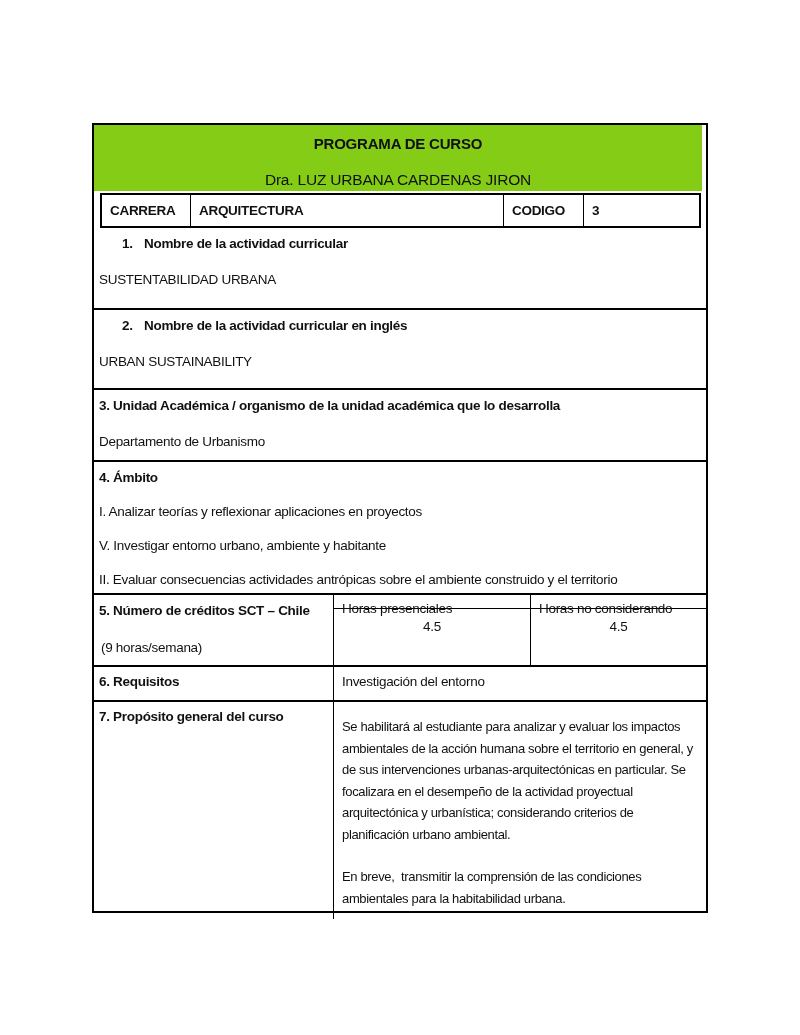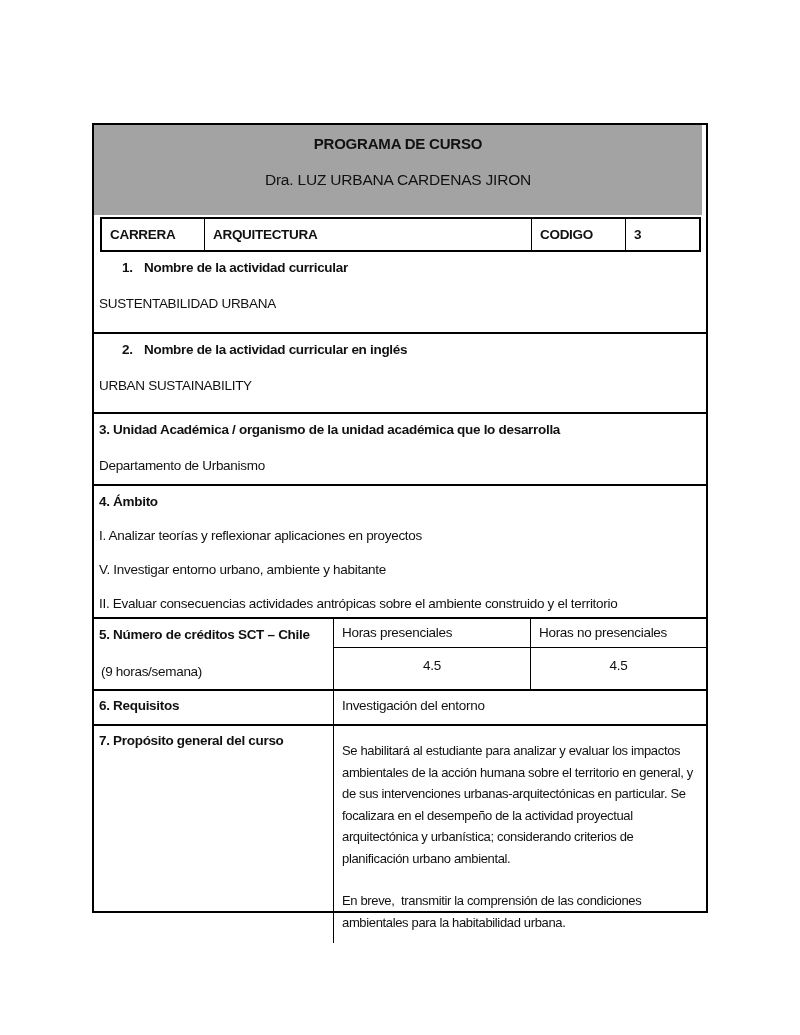--- a/index.html
+++ b/index.html
@@ -6,26 +6,26 @@
   html,body { background:#fff; }
   .page {
     position:relative; width:800px; height:1035px; background:#ffffff;
     font-family:"Liberation Sans", sans-serif; color:#111; overflow:hidden;
   }
   .doc {
     position:absolute; left:92px; top:123px; width:616px; height:790px;
     border:2px solid #000; font-size:13.5px; letter-spacing:-0.3px; line-height:20px;
   }
   
-  .hdr { height:90px; background:#a3a3a3; margin-right:4px; text-align:center; padding-top:9px; }
+  .hdr { height:66px; background:#84cc16; margin-right:4px; text-align:center; padding-top:9px; }
   .hdr-title { font-weight:bold; font-size:15px; letter-spacing:-0.2px; }
   .hdr-sub { margin-top:16px; font-size:15.5px; letter-spacing:-0.2px; }
   
   .info { margin:2px 5px 0 6px; width:601px; height:35px; border:2px solid #000;
-          display:flex; font-weight:bold;gap:14px; }
+          display:flex; font-weight:bold; }
   .info .cell { display:flex; align-items:center; padding-left:8px; overflow:hidden; white-space:nowrap; }
   .info .c1 { width:88px; }
   .info .c2 { width:313px; border-left:1.5px solid #000; }
   .info .c3 { width:80px;  border-left:1.5px solid #000; }
   .info .c4 { flex:1;      border-left:1.5px solid #000; }
   
   .sec { border-top:2px solid #000; }
   .sec.first { border-top:none; }
   .s1 { height:80px; }
   .s2 { height:80px; }
@@ -36,21 +36,21 @@
   .s7 { height:219px; display:flex; }
   .sec-h { font-weight:bold; padding:6px 8px 0 5px; white-space:nowrap; }
   .list-h { font-weight:bold; padding:6px 8px 0 28px; white-space:nowrap; }
   .list-h .num { display:inline-block; width:22px; }
   .content { margin-top:16px; padding-left:5px; white-space:nowrap; }
   .item { margin-top:14px; padding-left:5px; white-space:nowrap; }
   
   .s5-left { width:239px; padding:6px 8px 0 5px; }
   .s5-note { margin-top:17px; padding-left:2px; }
   .s5-right { flex:1; display:flex; flex-direction:column; border-left:1.5px solid #000; }
-  .s5-hrow { height:29px; display:flex; border-bottom:1.5px solid #000; }
+  .s5-hrow { height:14px; display:flex; border-bottom:1.5px solid #000; }
   .s5-vrow { flex:1; display:flex; }
   .s5-ca { width:196px; padding:4px 4px 0 8px; }
   .s5-cb { flex:1; border-left:1.5px solid #000; padding:4px 4px 0 8px; }
   .s5-vrow .s5-ca, .s5-vrow .s5-cb { text-align:center; padding:8px 0 0 0; }
   
   .col-l { width:239px; padding:5px 8px 0 5px; font-weight:bold; white-space:nowrap; }
   .col-r { flex:1; border-left:1.5px solid #000; padding:5px 5px 0 8px; }
   .s7 .col-r { line-height:21.5px; padding-top:14px; font-size:13px; letter-spacing:-0.35px; }
   .para { white-space:pre-wrap; }
   .para + .para { margin-top:21px; }
@@ -100,21 +100,21 @@
     </div>
 
     <div class="sec s5">
       <div class="s5-left">
         <div class="sec-h" style="padding:0;">5. Número de créditos SCT – Chile</div>
         <div class="s5-note">(9 horas/semana)</div>
       </div>
       <div class="s5-right">
         <div class="s5-hrow">
           <div class="s5-ca">Horas presenciales</div>
-          <div class="s5-cb">Horas no presenciales</div>
+          <div class="s5-cb">Horas no considerando</div>
         </div>
         <div class="s5-vrow">
           <div class="s5-ca">4.5</div>
           <div class="s5-cb">4.5</div>
         </div>
       </div>
     </div>
 
     <div class="sec s6">
       <div class="col-l">6. Requisitos</div>

